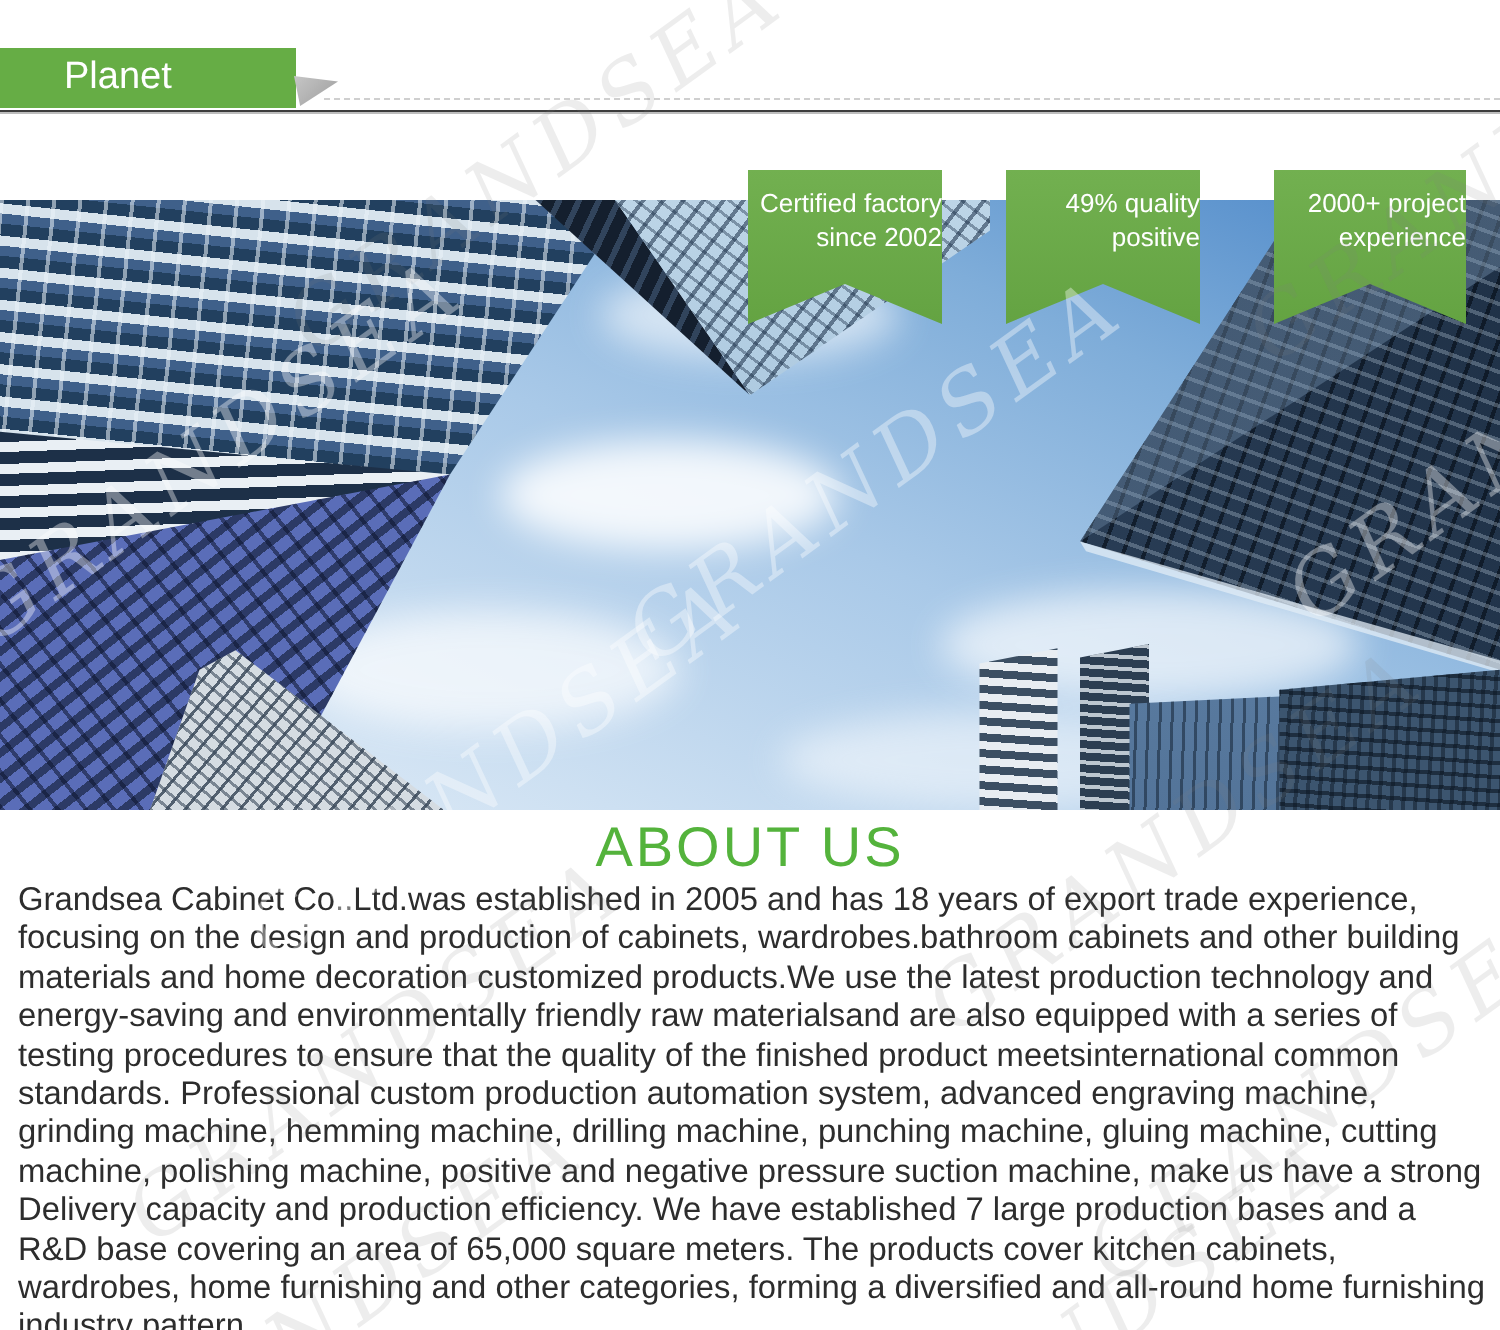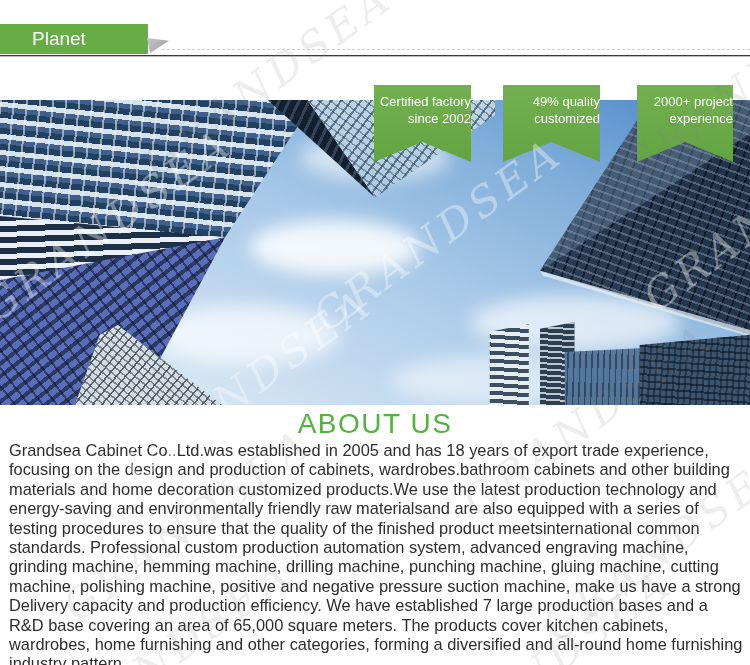--- a/index.html
+++ b/index.html
@@ -141,21 +141,21 @@
     <div class="bldg b-hang-dark"></div>
     <div class="bldg b-hang-light"></div>
   </div>
 
   <div class="ribbon r1">
     <div>Certified factory</div>
     <div>since 2002</div>
   </div>
   <div class="ribbon r2">
     <div>49% quality</div>
-    <div>customized</div>
+    <div>positive</div>
   </div>
   <div class="ribbon r3">
     <div>2000+ project</div>
     <div>experience</div>
   </div>
 
   <div class="about-heading">ABOUT US</div>
   <div class="about-body">Grandsea Cabinet Co..Ltd.was established in 2005 and has 18 years of export trade experience, focusing on the design and production of cabinets, wardrobes.bathroom cabinets and other building materials and home decoration customized products.We use the latest production technology and energy-saving and environmentally friendly raw materialsand are also equipped with a series of testing procedures to ensure that the quality of the finished product meetsinternational common standards. Professional custom production automation system, advanced engraving machine, grinding machine, hemming machine, drilling machine, punching machine, gluing machine, cutting machine, polishing machine, positive and negative pressure suction machine, make us have a strong Delivery capacity and production efficiency. We have established 7 large production bases and a R&amp;D base covering an area of 65,000 square meters. The products cover kitchen cabinets, wardrobes, home furnishing and other categories, forming a diversified and all-round home furnishing industry pattern.</div>
 
   <div class="wm-layer">

